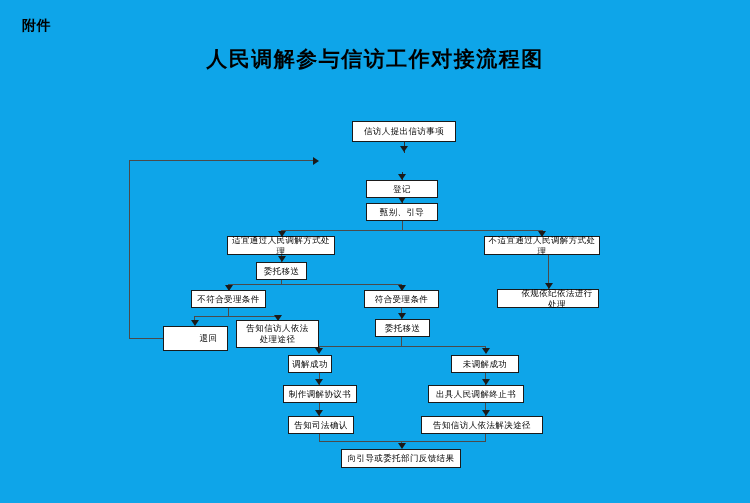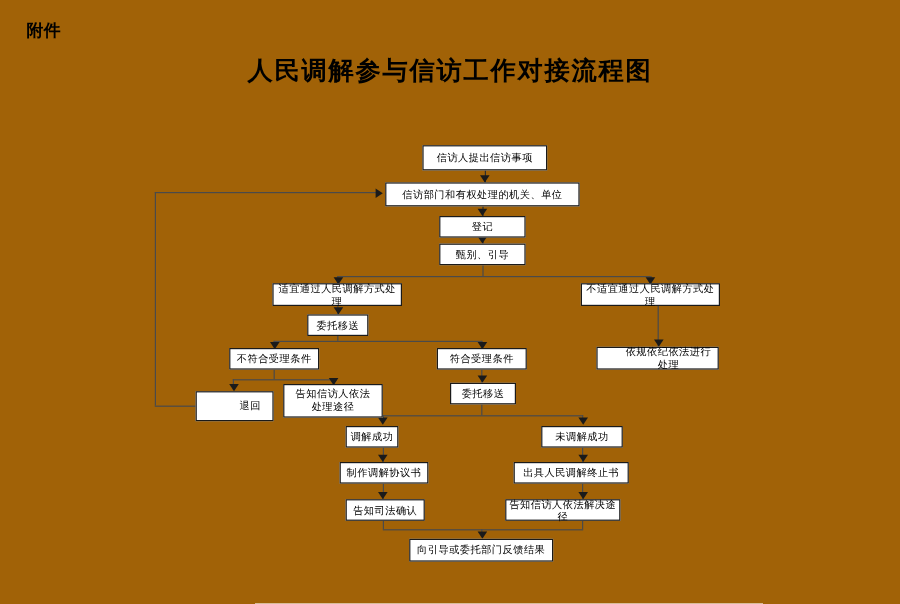--- a/index.html
+++ b/index.html
@@ -9,21 +9,21 @@
     background: #ffffff;
   }
   body {
     font-family: "Liberation Serif", "DejaVu Serif", serif;
     color: #000;
   }
   #page {
     position: relative;
     width: 750px;
     height: 503px;
-    background: #a16207;
+    background: #0ea5e9;
     overflow: hidden;
   }
   .attach-label {
     position: absolute;
     left: 22px;
     top: 17px;
     font-size: 14px;
     font-weight: 700;
     letter-spacing: 0.5px;
     font-family: "Liberation Serif", "DejaVu Serif", serif;
@@ -157,35 +157,34 @@
   <div class="ln h" style="left:318.5px; top:440.5px; width:167px;"></div>
   <div class="ln v" style="left:401px; top:440.5px; height:6px;"></div>
   <div class="arrow down" style="left:397.5px; top:443px;"></div>
 
   <div class="ln h" style="left:129px; top:337.5px; width:35px;"></div>
   <div class="ln v" style="left:129px; top:160px; height:178px;"></div>
   <div class="ln h" style="left:129px; top:160px; width:185px;"></div>
   <div class="arrow right" style="left:313px; top:156.5px;"></div>
 
   <div class="node" style="left:352px; top:121px; width:104px; height:21px;">信访人提出信访事项</div>
-  <div class="node" style="left:321px; top:152px; width:162px; height:20px;">信访部门和有权处理的机关、单位</div>
   <div class="node" style="left:366px; top:180px; width:72px;  height:18px;">登记</div>
   <div class="node" style="left:366px; top:203px; width:72px;  height:18px;">甄别、引导</div>
   <div class="node" style="left:227px; top:236px; width:108px; height:19px;">适宜通过人民调解方式处理</div>
   <div class="node" style="left:484px; top:236px; width:116px; height:19px;">不适宜通过人民调解方式处理</div>
   <div class="node" style="left:256px; top:262px; width:51px;  height:18px;">委托移送</div>
   <div class="node" style="left:497px; top:289px; width:102px; height:19px;padding-left:20px;">依规依纪依法进行处理</div>
   <div class="node" style="left:191px; top:290px; width:75px;  height:18px;">不符合受理条件</div>
   <div class="node" style="left:364px; top:290px; width:75px;  height:18px;">符合受理条件</div>
   <div class="node" style="left:163px; top:326px; width:65px;  height:25px;padding-left:28px;">退回</div>
   <div class="node two-line" style="left:236px; top:320px; width:83px; height:28px;">
     <span>告知信访人依法<br>处理途径</span>
   </div>
   <div class="node" style="left:375px; top:319px; width:55px;  height:18px;">委托移送</div>
   <div class="node" style="left:288px; top:355px; width:44px;  height:18px;">调解成功</div>
   <div class="node" style="left:451px; top:355px; width:68px;  height:18px;">未调解成功</div>
   <div class="node" style="left:283px; top:385px; width:74px;  height:18px;">制作调解协议书</div>
   <div class="node" style="left:428px; top:385px; width:96px;  height:18px;">出具人民调解终止书</div>
   <div class="node" style="left:288px; top:416px; width:66px; height:18px;">告知司法确认</div>
-  <div class="node" style="left:421px; top:416px; width:96px; height:18px;">告知信访人依法解决途径</div>
+  <div class="node" style="left:421px; top:416px; width:122px; height:18px;">告知信访人依法解决途径</div>
   <div class="node" style="left:341px; top:449px; width:120px; height:19px;">向引导或委托部门反馈结果</div>
 
 </div>
 
 </body></html>

